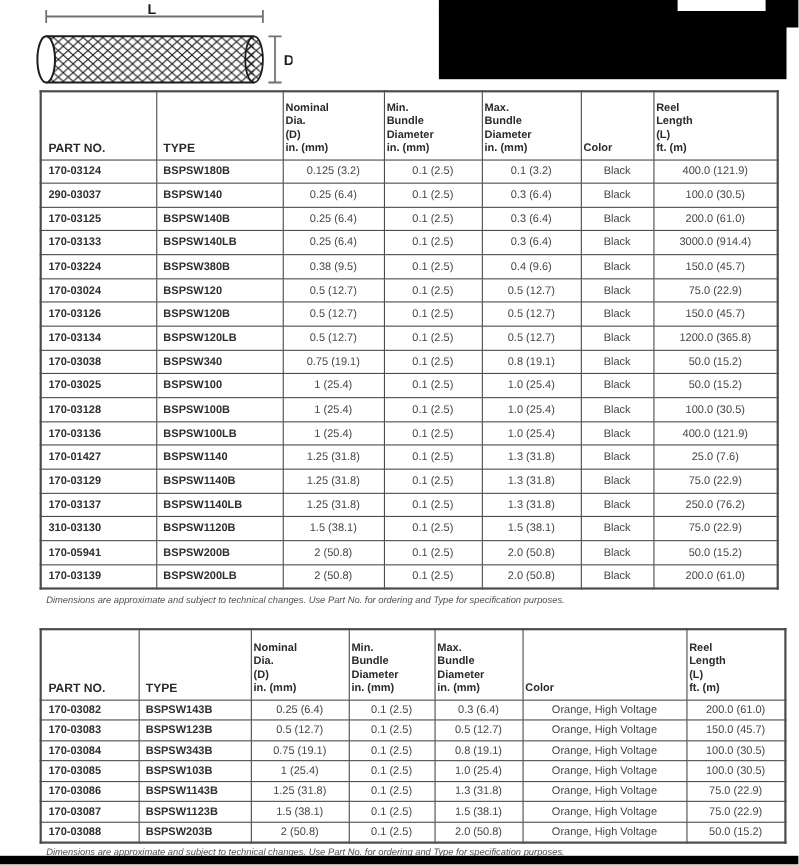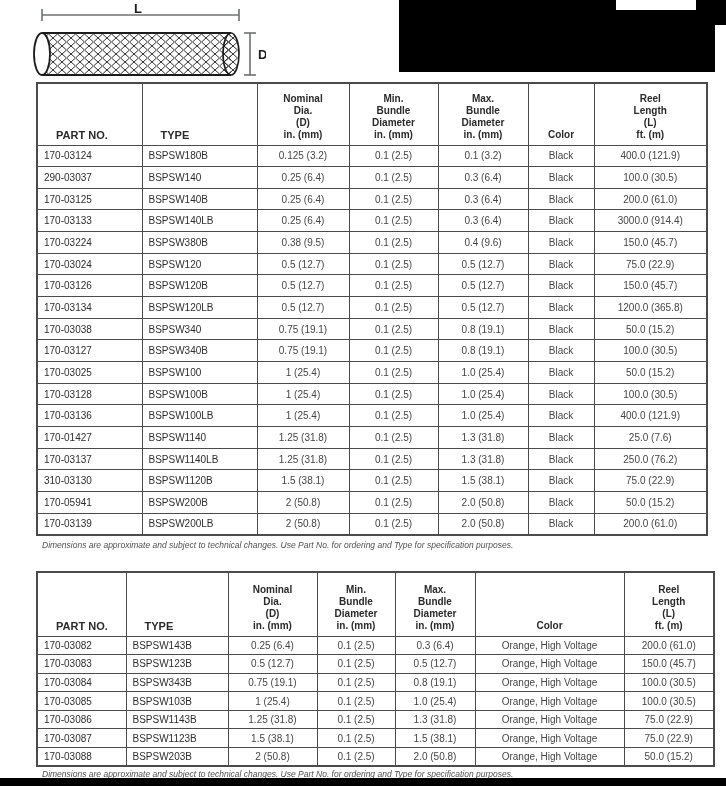--- a/index.html
+++ b/index.html
@@ -14,24 +14,24 @@
   .redact-main{left:399px;top:10px;width:316px;height:62px;}
   .redact-topleft{left:399px;top:0;width:217px;height:11px;}
   .redact-topright{left:696px;top:0;width:30px;height:25px;}
   .bottom-bar{position:absolute;left:0;top:778px;width:726px;height:8px;background:#000;}
 
   
   table.spec{position:absolute;border-collapse:collapse;table-layout:fixed;
     border:2px solid #4b4b4d;background:#fff;}
   table.spec th,table.spec td{border:1px solid #4b4b4d;overflow:hidden;white-space:nowrap;}
   table.spec th{vertical-align:bottom;font-size:10px;line-height:12px;font-weight:bold;
-    color:#2a2a2c;text-align:center;padding:3px 2px 4px 2px;}
-  table.spec th.c0,table.spec th.c1{text-align:left;padding-left:18px;font-size:11px;}
+    color:#2a2a2c;text-align:left;padding:3px 2px 4px 2px;}
+  table.spec th.c0,table.spec th.c1{text-align:left;padding-left:6px;font-size:11px;}
   table.spec td{font-size:10px;color:#454547;text-align:center;padding:0 2px;}
-  table.spec td.c0,table.spec td.c1{text-align:left;padding-left:6px;font-weight:normal;color:#2e2e30;}
+  table.spec td.c0,table.spec td.c1{text-align:left;padding-left:6px;font-weight:bold;color:#2e2e30;}
 
   #table1{left:36px;top:82px;width:670px;height:454px;}
   #table1 thead tr{height:62px;}
   #table1 tbody tr{height:18.6px;}
   #table1 col.c0{width:105px;} #table1 col.c1{width:115px;} #table1 col.c2{width:92px;}
   #table1 col.c3{width:89px;}  #table1 col.c4{width:90px;}  #table1 col.c5{width:66px;}
   #table1 col.c6{width:113px;}
 
   #table2{left:36px;top:571px;width:677px;height:196px;}
   #table2 thead tr{height:64px;}
@@ -180,29 +180,20 @@
         <tr>
           <td class="c0">170-03038</td>
           <td class="c1">BSPSW340</td>
           <td class="c2">0.75 (19.1)</td>
           <td class="c3">0.1 (2.5)</td>
           <td class="c4">0.8 (19.1)</td>
           <td class="c5">Black</td>
           <td class="c6">50.0 (15.2)</td>
         </tr>
         <tr>
-          <td class="c0">170-03127</td>
-          <td class="c1">BSPSW340B</td>
-          <td class="c2">0.75 (19.1)</td>
-          <td class="c3">0.1 (2.5)</td>
-          <td class="c4">0.8 (19.1)</td>
-          <td class="c5">Black</td>
-          <td class="c6">100.0 (30.5)</td>
-        </tr>
-        <tr>
           <td class="c0">170-03025</td>
           <td class="c1">BSPSW100</td>
           <td class="c2">1 (25.4)</td>
           <td class="c3">0.1 (2.5)</td>
           <td class="c4">1.0 (25.4)</td>
           <td class="c5">Black</td>
           <td class="c6">50.0 (15.2)</td>
         </tr>
         <tr>
           <td class="c0">170-03128</td>
@@ -223,20 +214,29 @@
           <td class="c6">400.0 (121.9)</td>
         </tr>
         <tr>
           <td class="c0">170-01427</td>
           <td class="c1">BSPSW1140</td>
           <td class="c2">1.25 (31.8)</td>
           <td class="c3">0.1 (2.5)</td>
           <td class="c4">1.3 (31.8)</td>
           <td class="c5">Black</td>
           <td class="c6">25.0 (7.6)</td>
+        </tr>
+        <tr>
+          <td class="c0">170-03129</td>
+          <td class="c1">BSPSW1140B</td>
+          <td class="c2">1.25 (31.8)</td>
+          <td class="c3">0.1 (2.5)</td>
+          <td class="c4">1.3 (31.8)</td>
+          <td class="c5">Black</td>
+          <td class="c6">75.0 (22.9)</td>
         </tr>
         <tr>
           <td class="c0">170-03137</td>
           <td class="c1">BSPSW1140LB</td>
           <td class="c2">1.25 (31.8)</td>
           <td class="c3">0.1 (2.5)</td>
           <td class="c4">1.3 (31.8)</td>
           <td class="c5">Black</td>
           <td class="c6">250.0 (76.2)</td>
         </tr>

